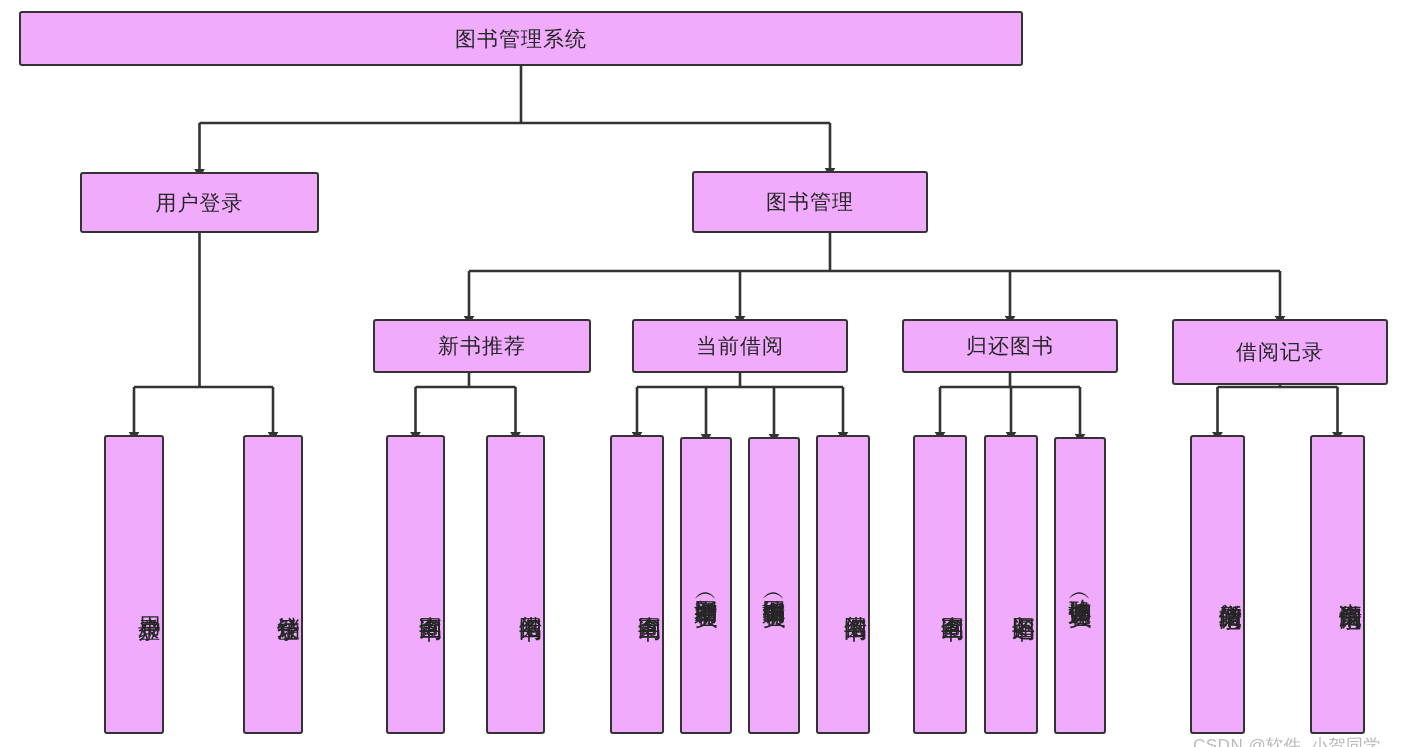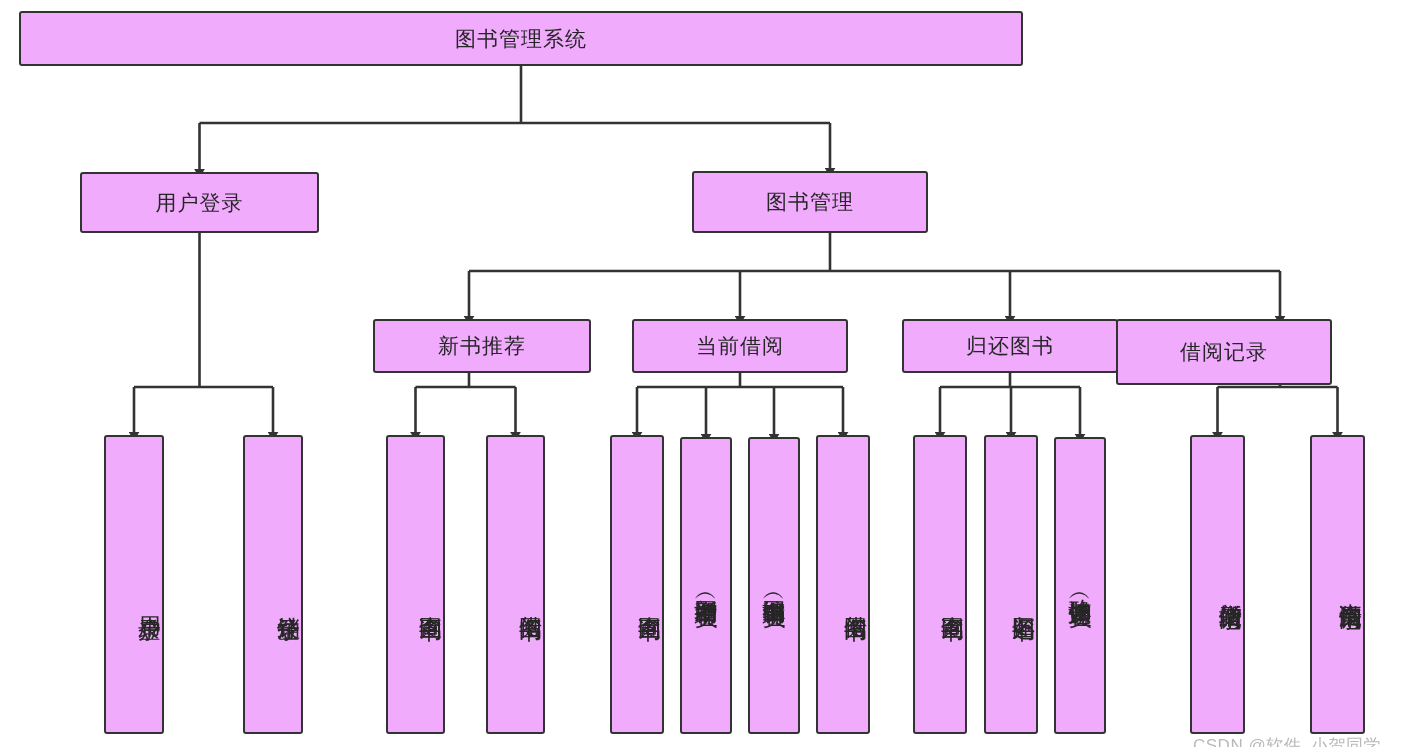--- a/index.html
+++ b/index.html
@@ -111,21 +111,21 @@
       </g>
   </svg>
 
   <div id="node-layer">
       <div class="node node-h" style="left: 19px; top: 11px; width: 1004px; height: 55px;">图书管理系统</div>
       <div class="node node-h" style="left: 80px; top: 172px; width: 239px; height: 61px;">用户登录</div>
       <div class="node node-h" style="left: 692px; top: 171px; width: 236px; height: 62px;">图书管理</div>
       <div class="node node-h" style="left: 360px; top: 319px; width: 218px; height: 54px; margin-left: 13px;">新书推荐</div>
       <div class="node node-h" style="left: 632px; top: 319px; width: 216px; height: 54px;">当前借阅</div>
       <div class="node node-h" style="left: 902px; top: 319px; width: 216px; height: 54px;">归还图书</div>
-      <div class="node node-h" style="left: 1116px; top: 319px; width: 216px; height: 66px;">借阅记录</div>
+      <div class="node node-h" style="left: 1172px; top: 319px; width: 216px; height: 66px;">借阅记录</div>
       <div class="node node-v v-pad" style="left: 104px; top: 435px; width: 60px; height: 299px;">用户登录</div>
       <div class="node node-v v-pad" style="left: 243px; top: 435px; width: 60px; height: 299px;">注销登录</div>
       <div class="node node-v v-pad" style="left: 386px; top: 435px; width: 59px; height: 299px;">查询图书</div>
       <div class="node node-v v-pad" style="left: 486px; top: 435px; width: 59px; height: 299px;">借阅图书</div>
       <div class="node node-v v-pad" style="left: 610px; top: 435px; width: 54px; height: 299px;">查询图书</div>
       <div class="node node-v v-center" style="left: 680px; top: 437px; width: 52px; height: 297px;">新增图书（管理员）</div>
       <div class="node node-v v-center" style="left: 748px; top: 437px; width: 52px; height: 297px;">编辑图书（管理员）</div>
       <div class="node node-v v-pad" style="left: 816px; top: 435px; width: 54px; height: 299px;">借阅图书</div>
       <div class="node node-v v-pad" style="left: 913px; top: 435px; width: 54px; height: 299px;">查询图书</div>
       <div class="node node-v v-pad" style="left: 984px; top: 435px; width: 54px; height: 299px;">归还图书</div>

